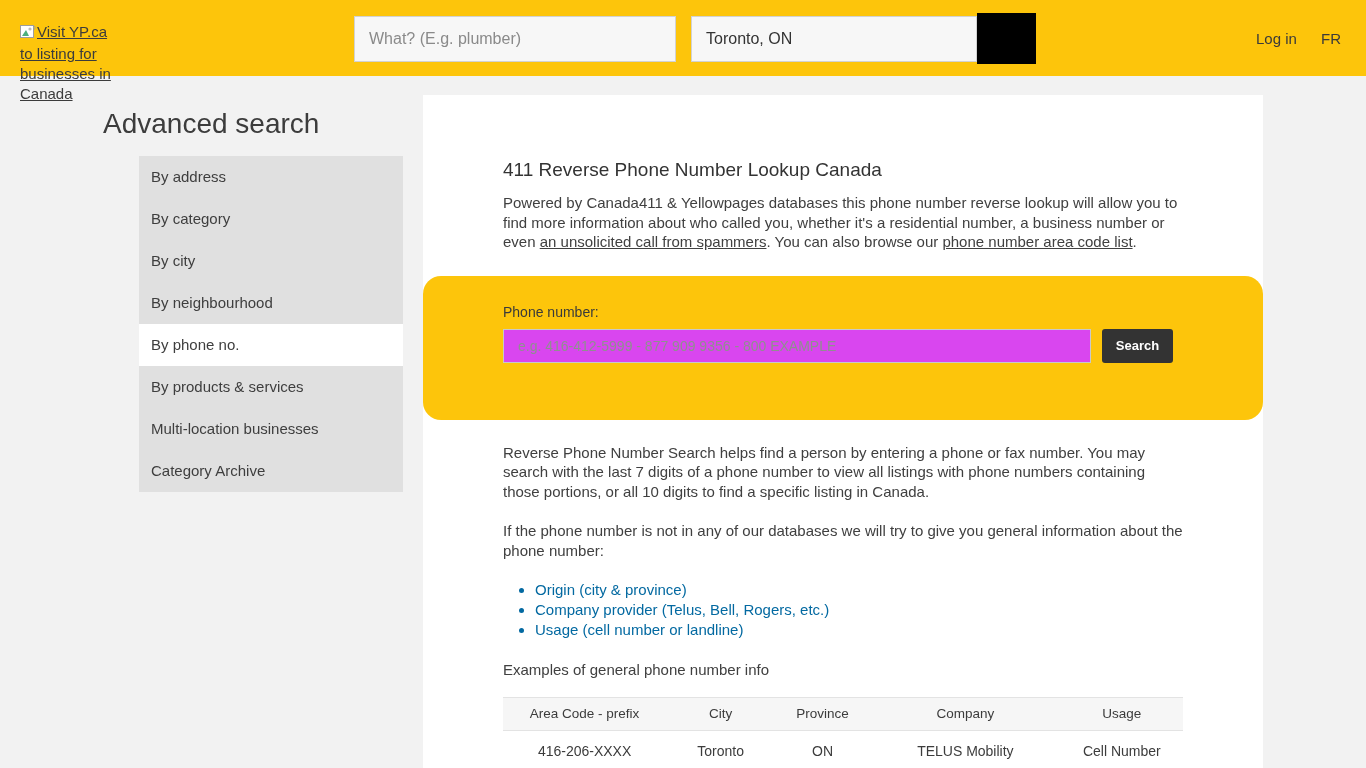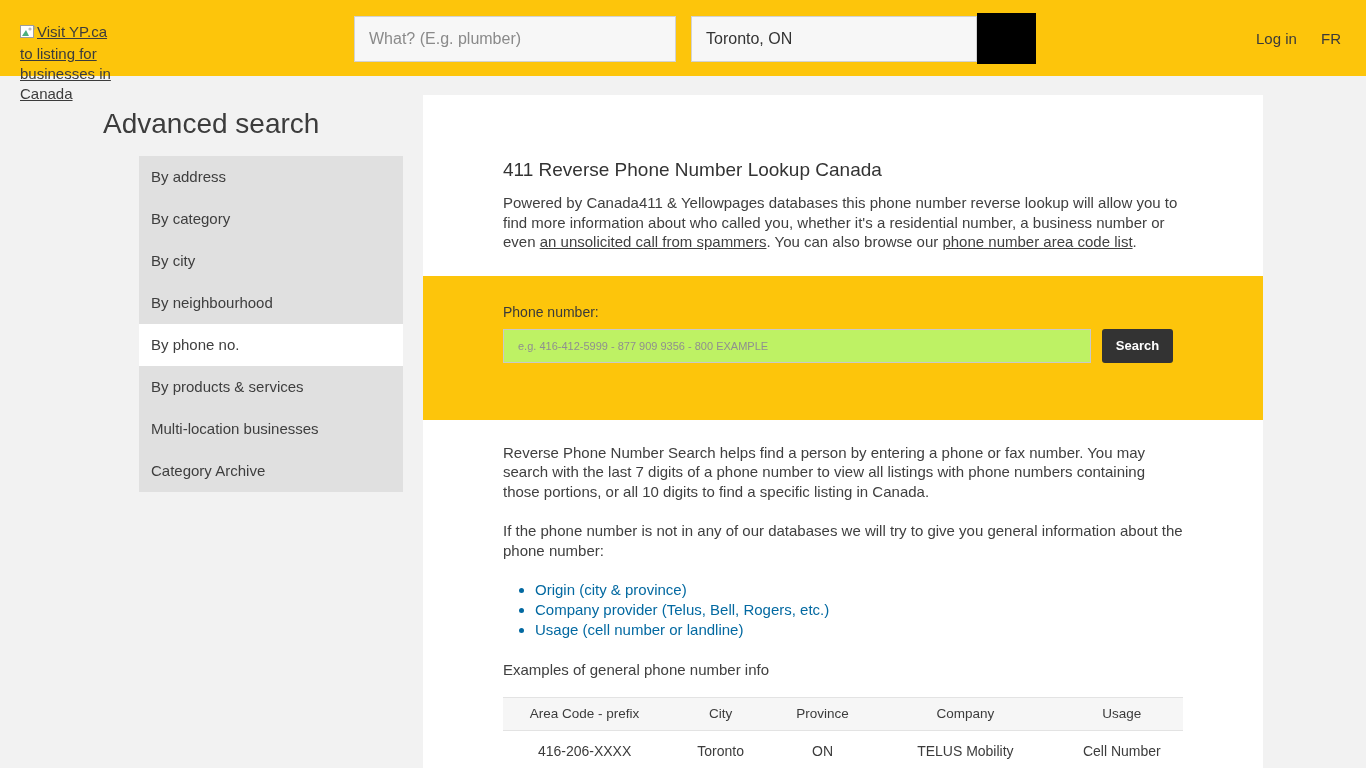--- a/index.html
+++ b/index.html
@@ -77,28 +77,29 @@
     margin: 12px 80px 0;
     font-size: 15px; line-height: 19.5px; color: #404040;
   }
   .inline-link { color: #404040; text-decoration: underline; cursor: pointer; text-align: center; }
 
   .phone-box {
     margin-top: 24px;
     width: 840px; height: 144px;
     background: #fdc50b;
     padding: 28px 90px 0 80px;
+    border-radius: 18px;
   }
   .phone-label { font-size: 14px; color: #3a3a3a; margin-bottom: 9px; }
   .phone-row { display: flex; align-items: stretch; }
   .phone-input {
     flex: 1; height: 34px;
-    border: 1px solid #c9c9c9; background: #bef264;
+    border: 1px solid #c9c9c9; background: #d946ef;
     font-family: "Liberation Sans", sans-serif;
-    font-size: 11px; color: #333; padding: 0 14px; outline: none;
+    font-size: 14px; color: #333; padding: 0 14px; outline: none;
   }
   .phone-input::placeholder { color: #8f8f8f; opacity: 1; }
   .phone-search-btn {
     width: 71px; height: 34px; margin-left: 11px;
     background: #333333; color: #ffffff;
     border: none; border-radius: 3px;
     font-family: "Liberation Sans", sans-serif;
     font-size: 13px; font-weight: bold; cursor: pointer;
   }
 

